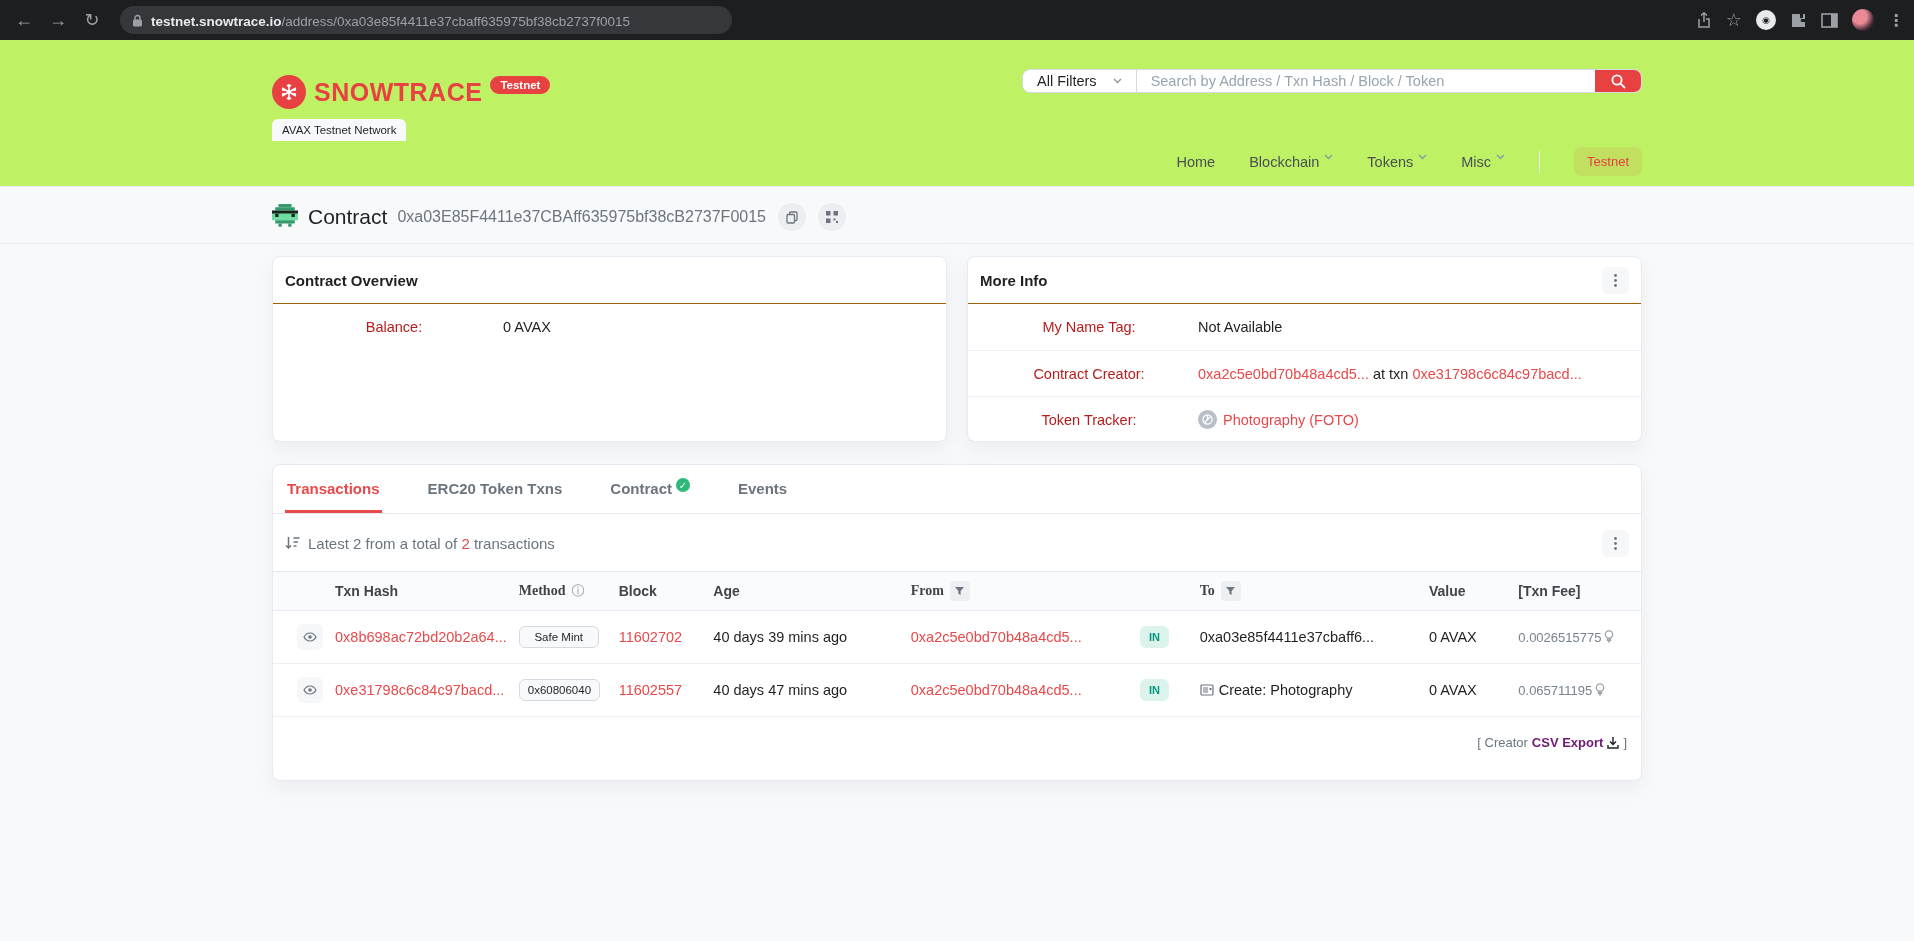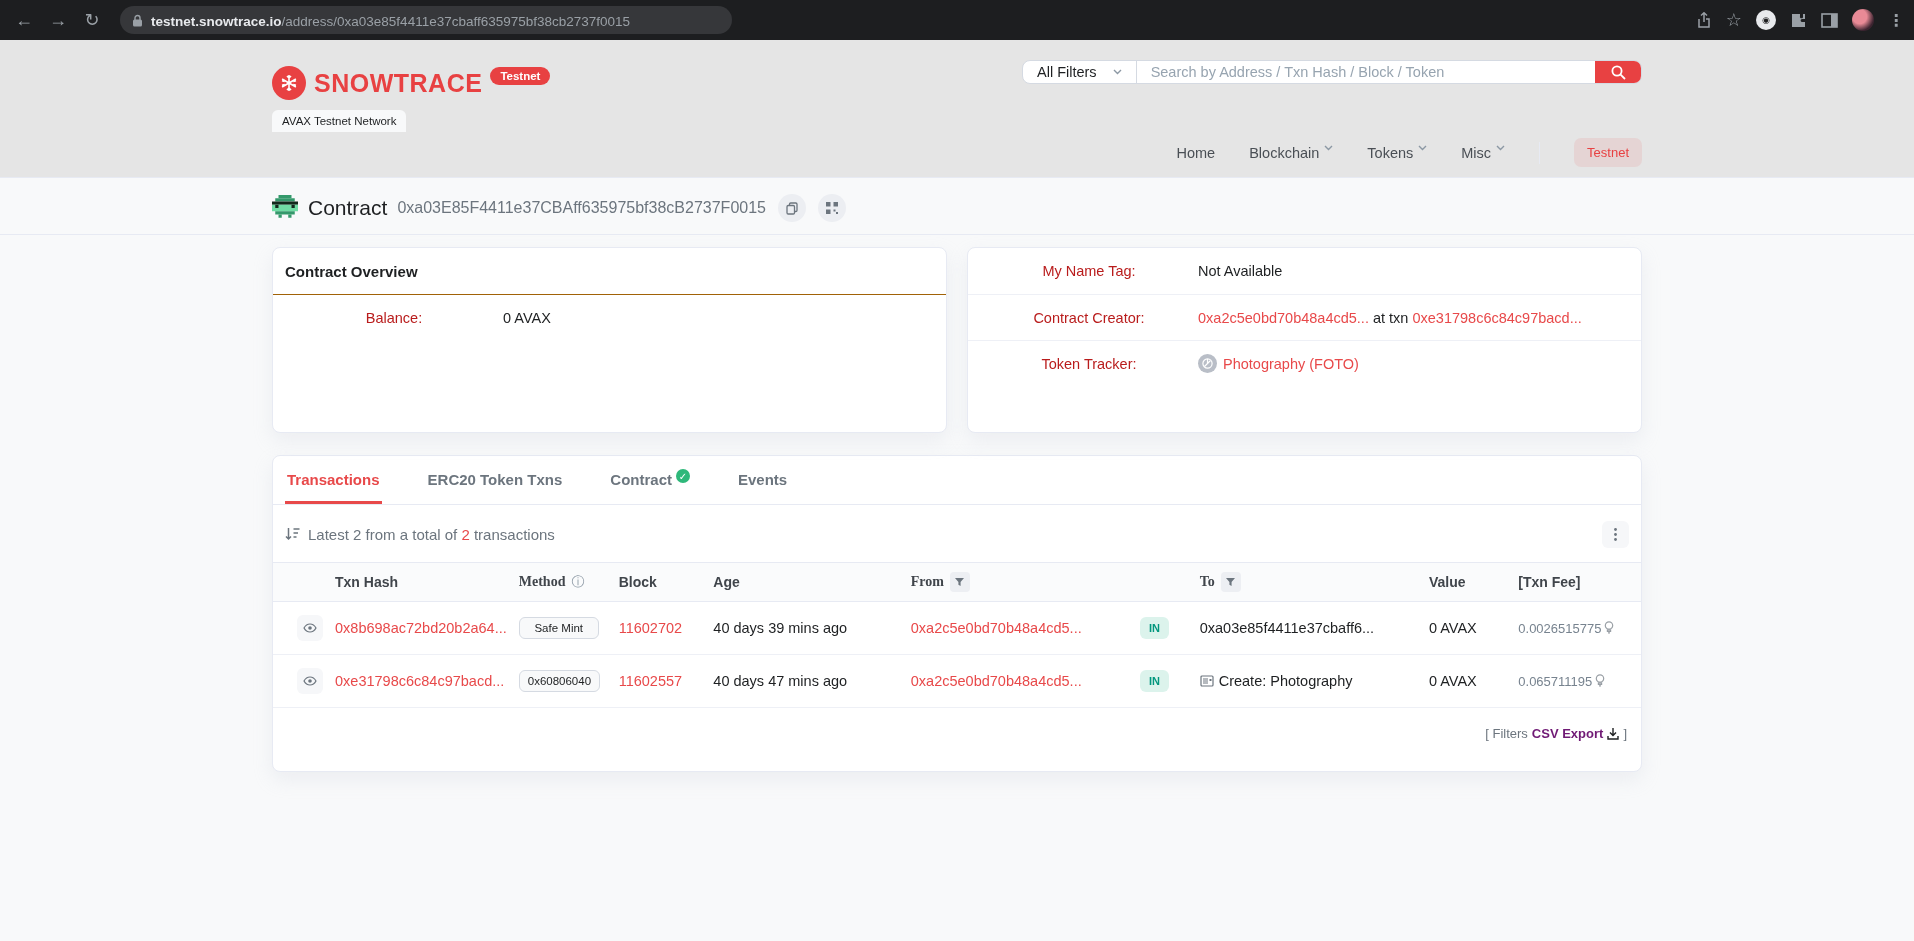--- a/index.html
+++ b/index.html
@@ -11,21 +11,21 @@
   .browser-bar { height:40px; background:#1d1e20; display:flex; align-items:center; padding:0 10px; gap:6px; }
   .nav-ic { width:28px; height:28px; display:flex; align-items:center; justify-content:center; color:#9aa0a6; font-size:18px; border-radius:50%; flex:0 0 auto; }
   .url-pill { height:28px; width:612px; background:#36373a; border-radius:14px; display:flex; align-items:center; padding:0 12px; gap:8px; margin-left:8px; }
   .url-host { color:#e8eaed; font-weight:bold; font-size:13.5px; }
   .url-path { color:#9aa0a6; font-size:13.5px; }
   .browser-right { margin-left:auto; display:flex; align-items:center; gap:14px; }
   .avatar-dot { width:22px; height:22px; border-radius:50%; background:radial-gradient(circle at 35% 35%, #e98a96 0 35%, #3c2430 70%); }
   .ext-ava { width:20px; height:20px; border-radius:50%; background:#e8eaed; display:flex; align-items:center; justify-content:center; font-size:9px; color:#1d1e20; font-weight:bold;}
 
   
-  .site-header { background:#e5e5e5; border-bottom:1px solid #e7eaf3; padding-top:20px; }
+  .site-header { background:#bef264; border-bottom:1px solid #e7eaf3; padding-top:29px; }
   .hdr-top { display:flex; align-items:flex-start; justify-content:space-between; }
   .brand { display:flex; align-items:center; gap:8px; padding-top:6px; }
   .logo-circle { width:34px; height:34px; border-radius:50%; background:#e84142; display:flex; align-items:center; justify-content:center; }
   .brand-name { color:#e84142; font-weight:bold; font-size:25px; letter-spacing:.5px; }
   .brand-badge { background:#e84142; color:#fff; font-size:11.5px; font-weight:bold; padding:3px 10px; border-radius:10px; position:relative; top:-7px; }
   .network-pill { display:inline-block; background:#f8f9fa; color:#1e2022; font-size:11.5px; padding:5px 10px; border-radius:6px 6px 0 0; margin-top:10px; }
   .search-wrap { display:flex; align-items:stretch; width:620px; height:24px; border:1px solid #d5dae2; border-radius:8px; background:#fff; overflow:hidden; }
   .filters-btn { display:flex; align-items:center; gap:16px; padding:0 14px; font-size:14.5px; color:#1e2022; border-right:1px solid #d5dae2; cursor:pointer; flex:0 0 auto;}
   .search-input { flex:1; border:none; outline:none; padding:0 14px; font-size:14.5px; color:#1e2022; font-family:inherit; }
   .search-input::placeholder { color:#97a4b0; }
@@ -233,20 +233,30 @@
       <div class="card-hd">
         <span class="card-title">Contract Overview</span>
       </div>
       <div class="info-row">
         <span class="info-label">Balance:</span>
         <span>0 AVAX</span>
       </div>
     </div>
 
     <div class="card half-card">
+      <div class="card-hd">
+        <span class="card-title">More Info</span>
+        <button class="kebab-btn">
+          <svg width="3" height="13" viewBox="0 0 3 13" fill="#6c757e">
+              <circle cx="1.5" cy="1.5" r="1.4"></circle>
+              <circle cx="1.5" cy="6.5" r="1.4"></circle>
+              <circle cx="1.5" cy="11.5" r="1.4"></circle>
+            </svg>
+        </button>
+      </div>
       <div class="info-row">
         <span class="info-label">My Name Tag:</span>
         <span>Not Available</span>
       </div>
       <div class="info-row">
         <span class="info-label">Contract Creator:</span>
         <span>
           <a class="link-red">0xa2c5e0bd70b48a4cd5...</a>
           <span style="color:#1e2022;">at txn</span>
           <a class="link-red">0xe31798c6c84c97bacd...</a>
@@ -403,21 +413,21 @@
                   <circle cx="5" cy="4.5" r="3.7" fill="none" stroke="#9aa0a6" stroke-width="1.2"></circle>
                   <path d="M3.4 8.8h3.2v1.6H3.4zM4 11.8h2" stroke="#9aa0a6" stroke-width="1.2" fill="none"></path>
                 </svg>
             </span>
           </td>
         </tr>
       </tbody>
     </table>
 
     <div class="csv-row">
-      <span>[ Filters</span>
+      <span>[ Creator</span>
       <span class="csv-link">CSV Export</span>
       <svg width="12" height="13" viewBox="0 0 12 13">
           <path d="M6 1v7M3 5.5L6 8.5l3-3" fill="none" stroke="#1e2022" stroke-width="1.4"></path>
           <path d="M1 9v3h10V9" fill="none" stroke="#1e2022" stroke-width="1.4"></path>
         </svg>
       <span>]</span>
     </div>
   </div>
 </div>
 

